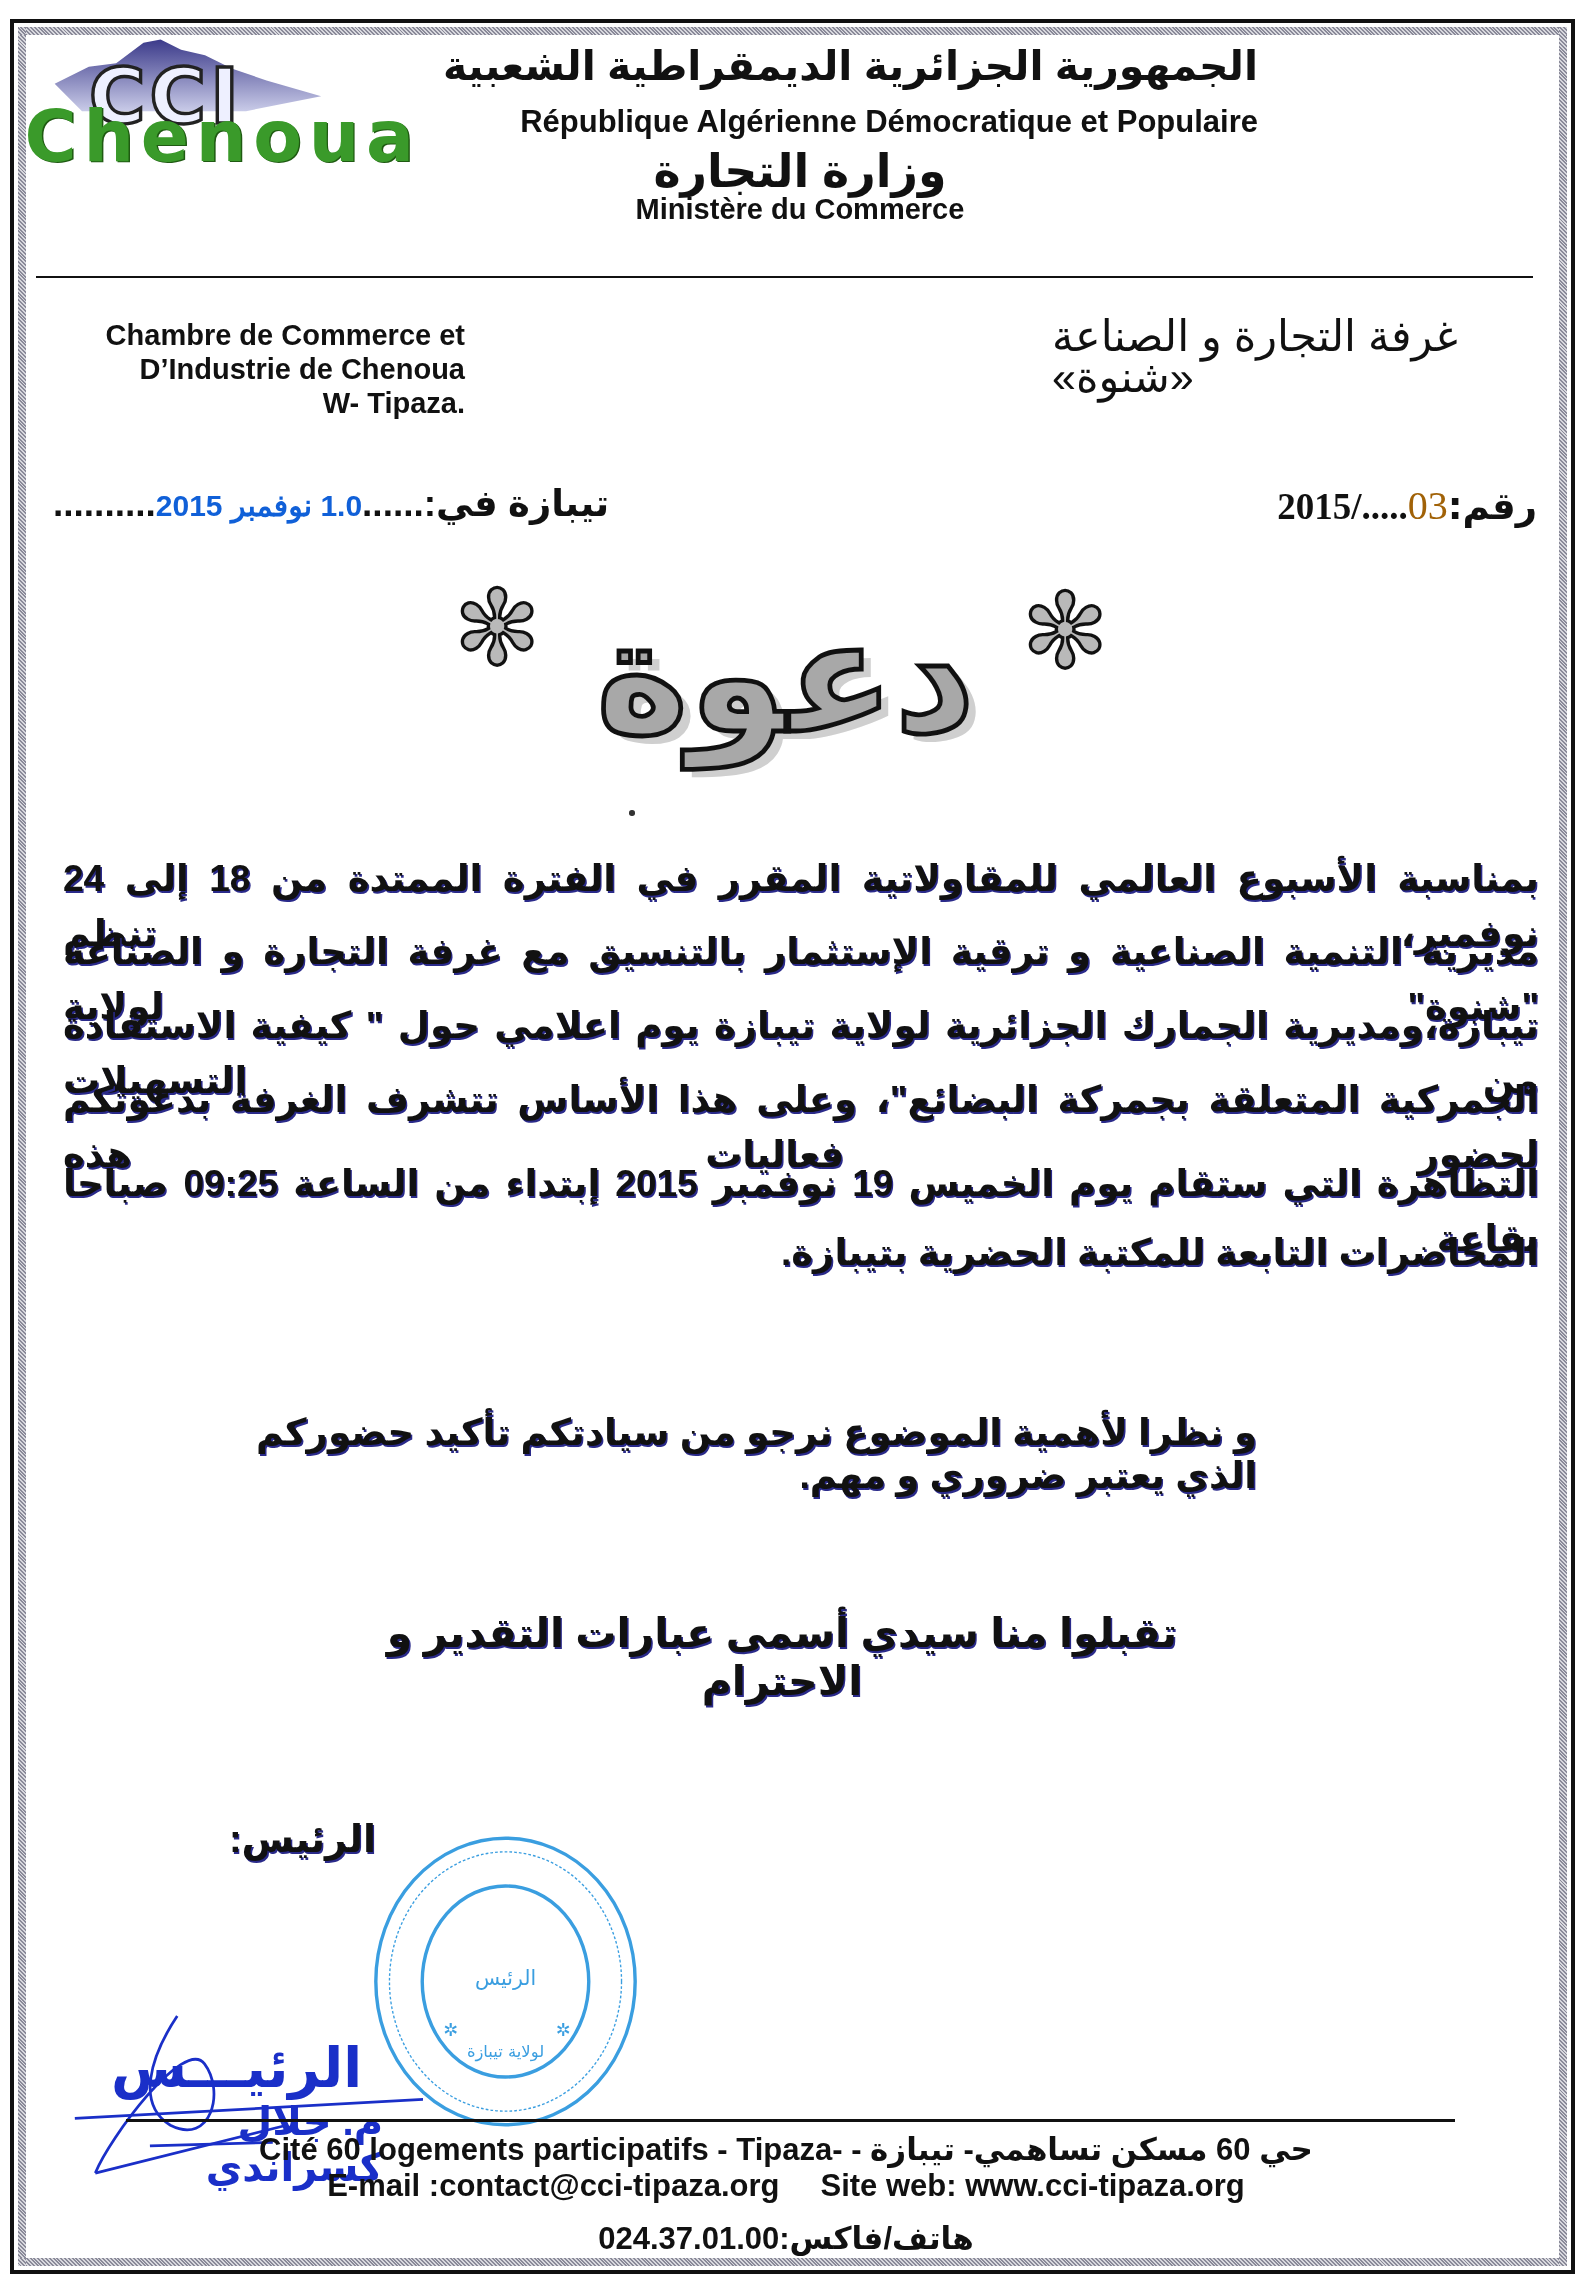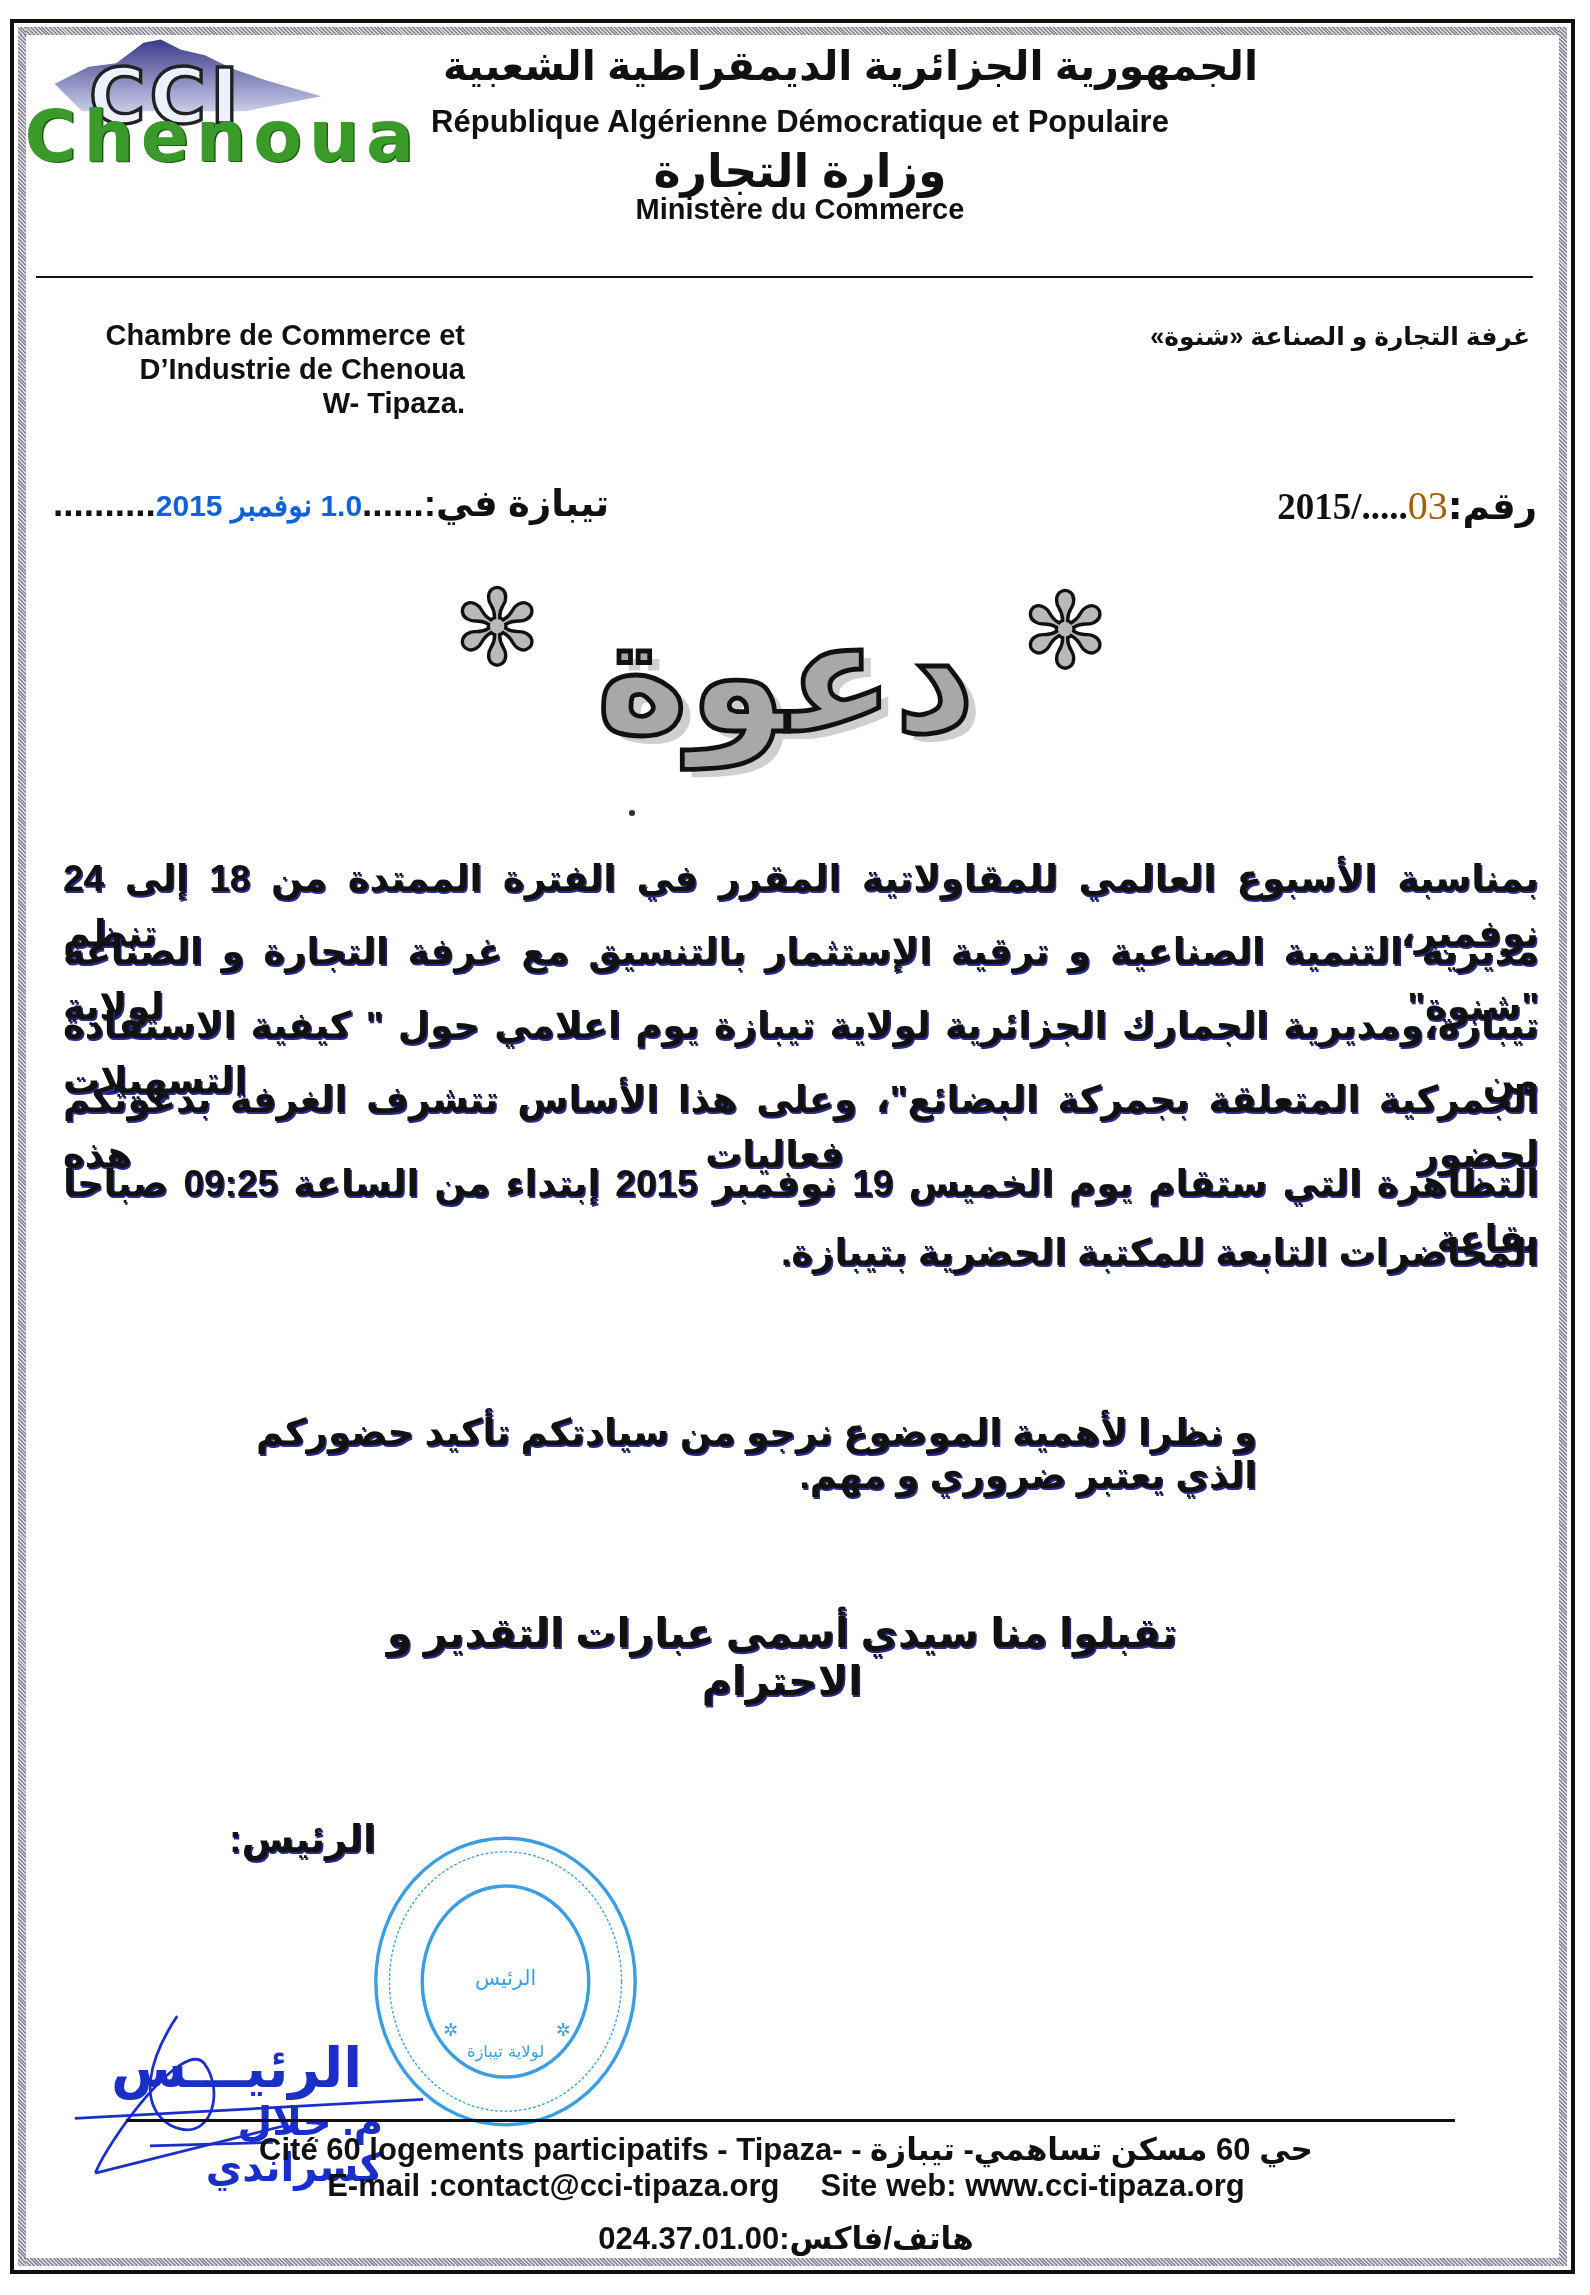--- a/index.html
+++ b/index.html
@@ -23,30 +23,30 @@
   .logo-mtn { left: 41px; top: 36px; width: 287px; height: 82px; }
   .logo-cci { left: 89px; top: 58px; font-size: 77px; font-weight: bold; color: #eef0ff;
               letter-spacing: 4.1px; -webkit-text-stroke: 3.4px #222; font-family: "DejaVu Sans", sans-serif; line-height: 1; }
   .logo-chenoua { left: 24.6px; top: 101px; font-size: 71px; font-weight: bold; color: #3a9a2a;
               letter-spacing: 6.8px; font-family: "DejaVu Sans", sans-serif; line-height: 1;
               text-shadow: 1.4px 1.4px 0 #1f5a12; }
 
   
   .hdr { left: 342px; width: 916px; text-align: center; }
   .hdr-ar1 { top: 42px; font-size: 41px; font-weight: bold; text-align: right; }
-  .hdr-fr1 { top: 104px; font-size: 31px; font-weight: bold; font-family: "Liberation Sans", sans-serif; }
+  .hdr-fr1 { top: 104px; font-size: 31px; font-weight: bold; font-family: "Liberation Sans", sans-serif; text-align: right; }
   .hdr-ar2 { top: 144px; font-size: 46px; font-weight: bold; }
   .hdr-fr2 { top: 193px; font-size: 29px; font-weight: bold; }
 
   .rule-top { left: 36px; top: 276px; width: 1497px; height: 2.1px; background: #111; }
 
   .chamber-fr { left: 41px; top: 318px; width: 424px; text-align: right;
                 font-size: 29px; font-weight: bold; line-height: 34px; }
-  .chamber-ar { left: 1052px; top: 316px; width: 478px; text-align: right;
-                font-size: 25px; font-weight: bold; line-height: 41px; }
+  .chamber-ar { left: 1052px; top: 316px; width: 478px; text-align: left;
+                font-size: 43px; font-weight: normal; line-height: 41px; }
 
   .ref-row { top: 482px; font-size: 37px; font-weight: bold; }
   .ref-left { left: 53px; width: 560px; text-align: left; }
   .ref-right { left: 1216px; width: 321px; text-align: right; font-family: "Liberation Serif", serif; }
   .dots { color: #111; letter-spacing: 2.7px; }
   .stamp-date { color: #1060d8; font-size: 30px; font-weight: bold; font-family: "Liberation Sans", sans-serif; }
   .ref-num { color: #a16207; font-family: "Liberation Serif", serif; font-weight: normal; font-size: 40px; }
   .title-text { left: 567px; top: 598px; width: 437px; text-align: center; font-size: 157px;
                 font-weight: bold; color: #a8a8a8; -webkit-text-stroke: 4.8px #111;
                 text-shadow: 9.6px 8.2px 0 #cfcfcf; line-height: 1; font-family: "DejaVu Sans", sans-serif; }

